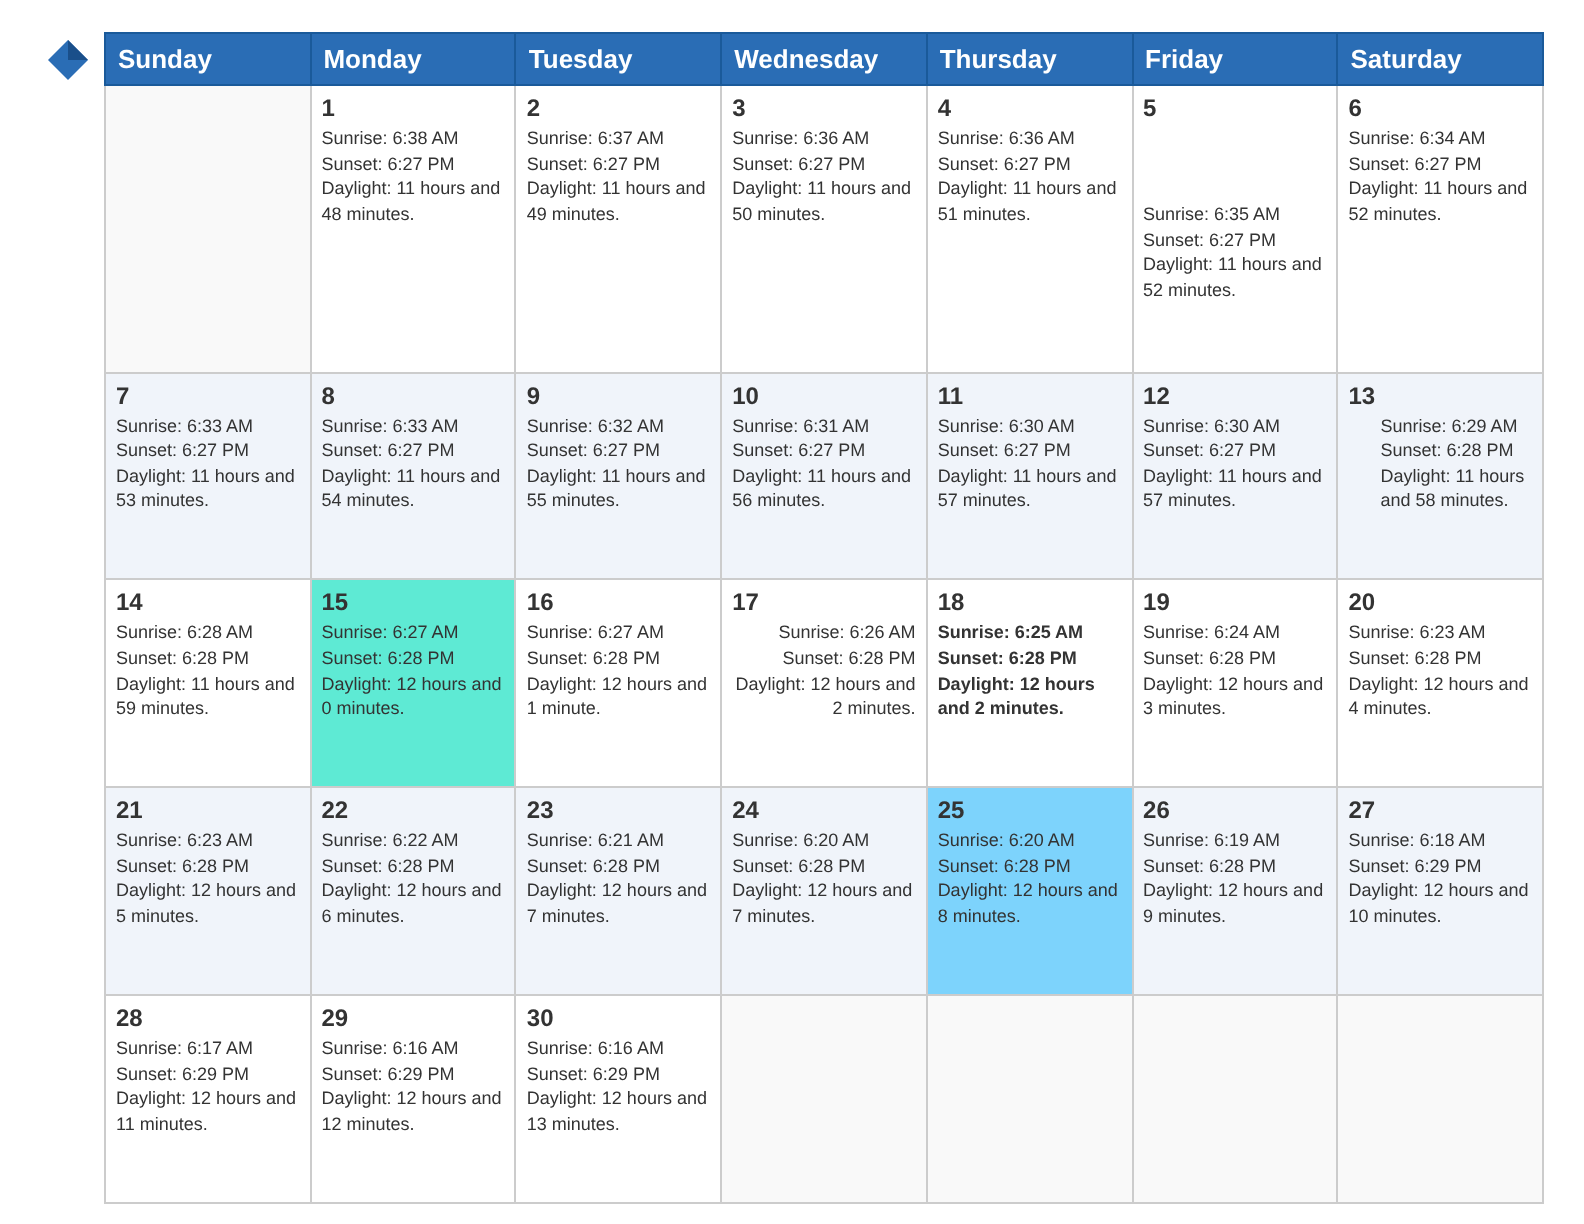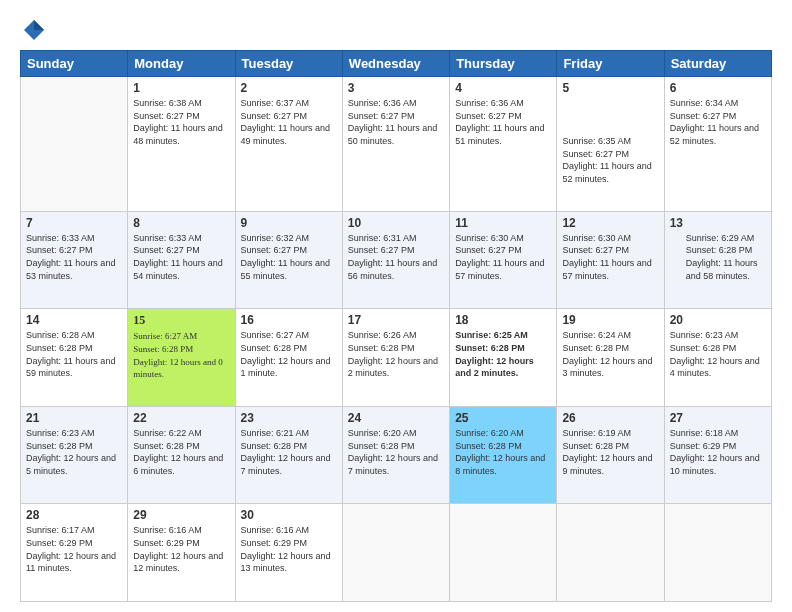--- a/index.html
+++ b/index.html
@@ -8,21 +8,21 @@
       background: #fff;
       width: 792px;
       height: 612px;
       overflow: hidden;
     }
     .page {
       width: 792px;
       height: 612px;
       padding: 16px 20px 10px 20px;
       display: flex;
-      flex-direction: column;
+      flex-direction: row;
     }
     .header {
       display: flex;
       justify-content: space-between;
       align-items: flex-start;
       margin-bottom: 6px;
     }
     .logo {
       display: flex;
       align-items: center;
@@ -209,35 +209,35 @@
 Daylight: 11 hours and 58 minutes.</div>
           </td>
         </tr>
         <tr>
           <td style="background-color: rgb(255, 255, 255);">
             <span class="day-num">14</span>
             <div class="day-info" style="white-space: pre-line;">Sunrise: 6:28 AM
 Sunset: 6:28 PM
 Daylight: 11 hours and 59 minutes.</div>
           </td>
-          <td style="background-color: #bef264; font-family: Liberation Serif, serif;">
+          <td style="background-color: #5eead4;">
             <span class="day-num">15</span>
             <div class="day-info" style="white-space: pre-line;">Sunrise: 6:27 AM
 Sunset: 6:28 PM
 Daylight: 12 hours and 0 minutes.</div>
           </td>
           <td style="background-color: rgb(255, 255, 255);">
             <span class="day-num">16</span>
             <div class="day-info" style="white-space: pre-line;">Sunrise: 6:27 AM
 Sunset: 6:28 PM
 Daylight: 12 hours and 1 minute.</div>
           </td>
           <td style="background-color: rgb(255, 255, 255);">
             <span class="day-num">17</span>
-            <div class="day-info" style="white-space: pre-line;">Sunrise: 6:26 AM
+            <div class="day-info" style="white-space: pre-line; text-align: right;">Sunrise: 6:26 AM
 Sunset: 6:28 PM
 Daylight: 12 hours and 2 minutes.</div>
           </td>
           <td style="background-color: rgb(255, 255, 255);">
             <span class="day-num">18</span>
             <div class="day-info" style="white-space: pre-line; font-weight: bold;">Sunrise: 6:25 AM
 Sunset: 6:28 PM
 Daylight: 12 hours and 2 minutes.</div>
           </td>
           <td style="background-color: rgb(255, 255, 255);">

